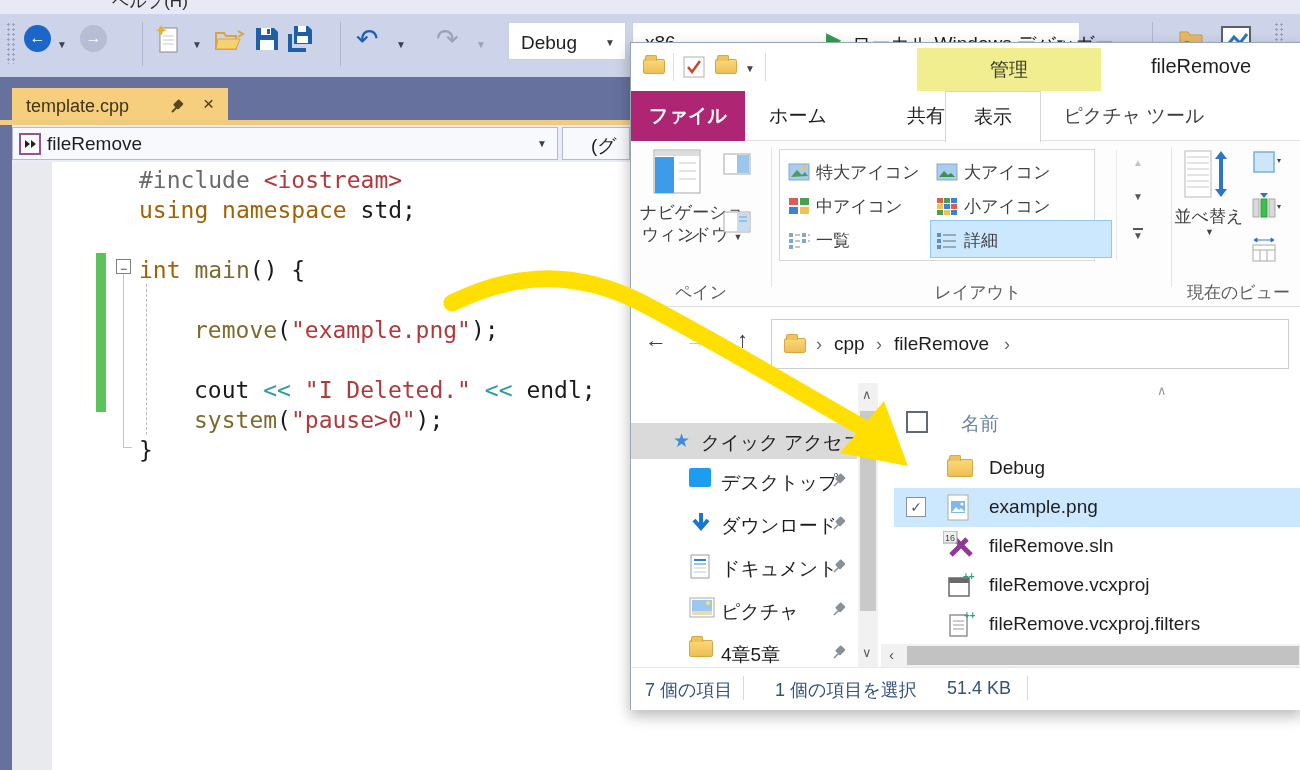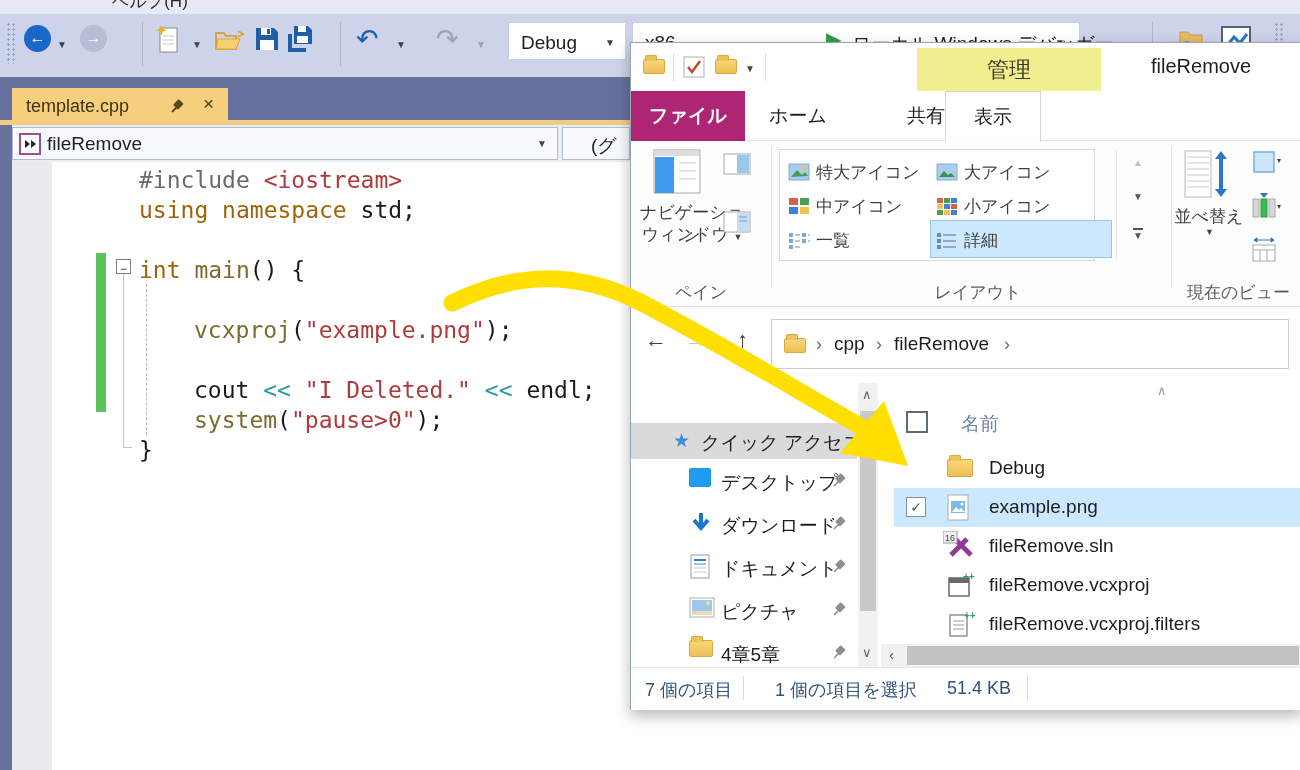--- a/index.html
+++ b/index.html
@@ -55,21 +55,21 @@
   .code-line.ind { padding-left:55px; }
   .tk-dir { color:#6A6A6A; } .tk-str { color:#B0393C; } .tk-kw { color:#a16207; }
   .tk-fn { color:#7D6B2E; } .tk-op { color:#2E99A8; }
 
   
   .explorer { left:630px; top:42px; width:672px; height:668px; background:#fff;
     border:1px solid #98A5B3; box-shadow:0 6px 14px rgba(0,0,0,.28); z-index:10; }
   .ex-title { left:0; top:0; width:670px; height:48px; background:#fff; }
   .qat-sep { top:10px; width:1px; height:28px; background:#DCDCDC; }
   .manage { left:286px; top:5px; width:184px; height:55px; background:#F1EE8F;
-    text-align:center; line-height:43px; font-size:22px; color:#3A3A28; }
+    text-align:center; line-height:43px; font-size:19px; color:#3A3A28; }
   .ex-win-title { left:520px; top:12px; font-size:20px; color:#1E1E1E; }
 
   .ex-tabs { left:0; top:48px; width:670px; height:50px; background:#fff; border-bottom:1px solid #E1E1E1; }
   .ex-tab { position:absolute; top:0; height:50px; line-height:50px; font-size:19px; color:#1E1E1E; text-align:center; }
   .ex-tab.file { left:0; width:114px; background:#AE2573; color:#fff;font-weight:bold; }
   .ex-tab.sel { height:51px; background:#fff; border:1px solid #D5D5D5; border-bottom:none; z-index:2; }
   .ex-tab.tools { color:#3E3E3E; }
 
   .ex-ribbon { left:0; top:98px; width:670px; height:166px; background:#FDFDFD; border-bottom:1px solid #E1E1E1; }
   .gsep { top:6px; width:1px; height:140px; background:#E3E3E3; }
@@ -244,21 +244,21 @@
     <div class="abs gutter"></div>
     <div class="abs green-bar"></div>
     <div class="abs collapse-box"><span>−</span></div>
     <div class="abs bracket-line"></div>
     <div class="abs bracket-foot"></div>
     <div class="abs indent-guide"></div>
 
     <div class="code-line" style="top:3px;"><span class="tk-dir">#include</span><span class="tk-str"> &lt;iostream&gt;</span></div>
     <div class="code-line" style="top:33px;"><span class="tk-kw">using</span><span class="tk-kw"> namespace</span><span> std;</span></div>
     <div class="code-line" style="top:93px;"><span class="tk-kw">int</span><span class="tk-fn"> main</span><span>() {</span></div>
-    <div class="code-line ind" style="top:153px;"><span class="tk-fn">vcxproj</span><span>(</span><span class="tk-str">"example.png"</span><span>);</span></div>
+    <div class="code-line ind" style="top:153px;"><span class="tk-fn">remove</span><span>(</span><span class="tk-str">"example.png"</span><span>);</span></div>
     <div class="code-line ind" style="top:213px;"><span>cout </span><span class="tk-op">&lt;&lt;</span><span class="tk-str"> "I Deleted." </span><span class="tk-op">&lt;&lt;</span><span> endl;</span></div>
     <div class="code-line ind" style="top:243px;"><span class="tk-fn">system</span><span>(</span><span class="tk-str">"pause&gt;0"</span><span>);</span></div>
     <div class="code-line" style="top:273px;"><span>}</span></div>
   </div>
 
   <div class="abs explorer">
 
     <div class="abs ex-title">
       <div class="folder" style="position:absolute;left:12px;top:16px;width:22px;height:15px;"></div>
       <div class="abs qat-sep" style="left:42px;"></div>
@@ -273,20 +273,21 @@
       <div class="abs qat-sep" style="left:134px;"></div>
       <div class="abs manage">管理</div>
       <div class="abs ex-win-title">fileRemove</div>
     </div>
 
     <div class="abs ex-tabs">
       <div class="ex-tab file">ファイル</div>
       <div class="ex-tab" style="left:114px;width:106px;">ホーム</div>
       <div class="ex-tab" style="left:220px;width:94px;text-align:right;">共有</div>
       <div class="ex-tab sel" style="left:314px;width:96px;">表示</div>
+      <div class="ex-tab tools" style="left:410px;width:186px;">ピクチャ ツール</div>
     </div>
 
     <div class="abs ex-ribbon">
 
       <div class="abs" style="left:22px;top:8px;">
         <svg width="48" height="46">
           <rect x="1" y="1" width="46" height="43" fill="#fff" stroke="#A9A9A9"></rect>
           <rect x="2" y="2" width="44" height="5" fill="#DDDDDD"></rect>
           <rect x="2" y="8" width="19" height="36" fill="#3D9BE9"></rect>
           <line x1="26" y1="14" x2="43" y2="14" stroke="#C9C9C9"></line>

